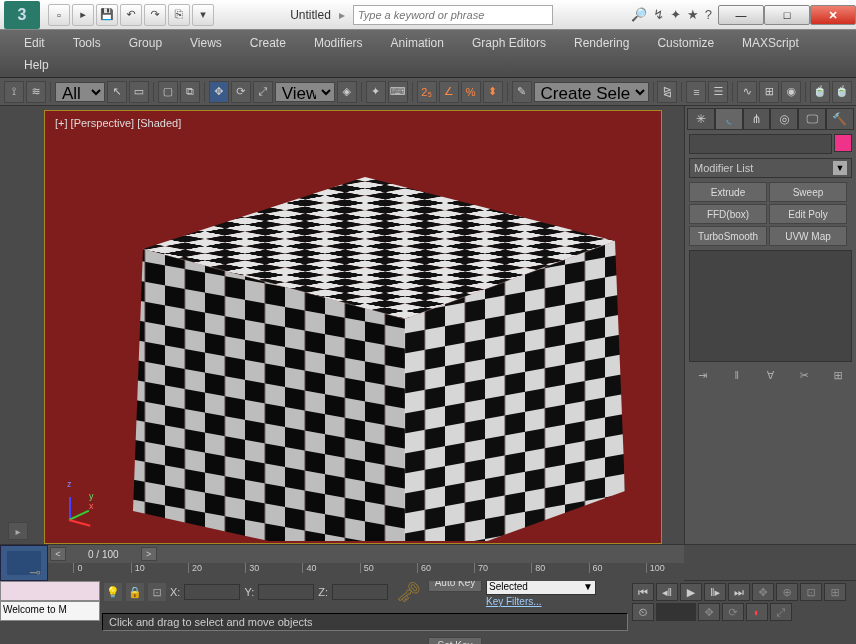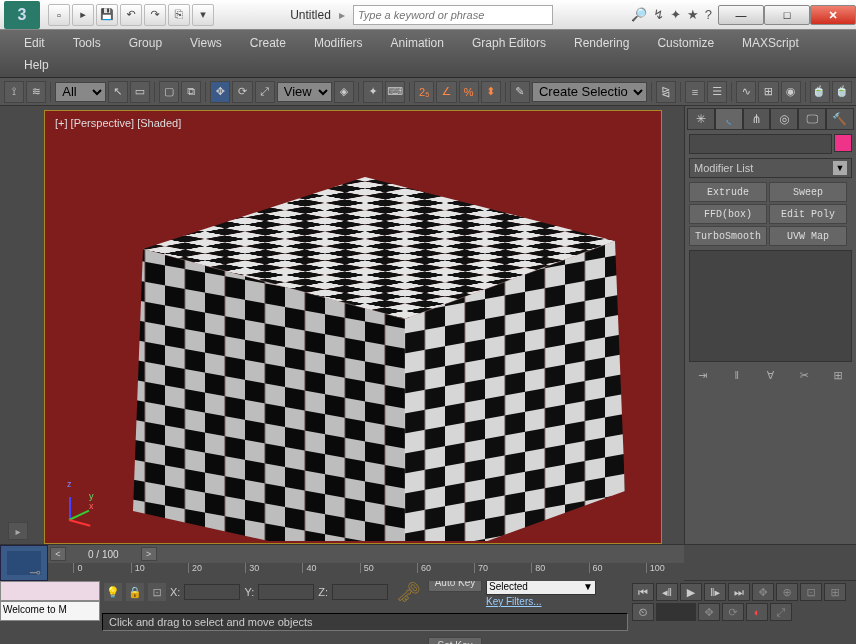--- a/index.html
+++ b/index.html
@@ -19,21 +19,21 @@
 .win-btn.close { background:linear-gradient(#f08070,#d03020); color:#fff; font-weight:bold; }
 
 
 .menubar { height:48px; background:linear-gradient(#6a6a6a,#4a4a4a); display:flex; flex-wrap:wrap; align-items:center; padding:2px 10px; color:#ddd; font-size:12px; border-bottom:1px solid #2a2a2a; }
 .menu-item { padding:3px 14px; cursor:pointer; }
 
 
 .toolbar { height:28px; background:#555; display:flex; align-items:center; gap:2px; padding:0 4px; border-bottom:1px solid #333; }
 .tb-btn { width:22px; height:22px; background:#5a5a5a; border:1px solid #444; display:flex; align-items:center; justify-content:center; font-size:11px; color:#ccc; cursor:pointer; }
 .tb-sep { width:1px; height:20px; background:#444; margin:0 2px; }
-.tb-combo { height:20px; background:#888; color:#000; border:1px solid #444; font-size:13px; padding:0 2px; }
+.tb-combo { height:20px; background:#888; color:#000; border:1px solid #444; font-size:17px; padding:0 2px; }
 .tb-combo.small { width:55px; }
 .tb-combo.med { width:60px; }
 .tb-combo.wide { width:115px; }
 
 
 .main { display:flex; height:438px; }
 .viewport-wrap { flex:1; background:#4a4a4a; position:relative; padding:2px 4px; }
 .viewport { position:relative; margin-left:40px; margin-top:2px; width:618px; height:434px; background:#7f1d1d; border:1px solid #aa8822; }
 .vp-label { position:absolute; top:6px; left:10px; color:#ddd; font-size:11px; font-family:sans-serif; }
 .axis { position:absolute; bottom:14px; left:14px; width:40px; height:40px; }
@@ -51,21 +51,21 @@
 .cmd-panel { width:172px; background:#555; border-left:1px solid #333; padding:2px; }
 .cmd-tabs { display:flex; height:22px; background:#444; }
 .cmd-tab { flex:1; border:1px solid #333; display:flex; align-items:center; justify-content:center; font-size:12px; cursor:pointer; background:#555; color:#ccc; }
 .cmd-tab.active { background:#666; }
 .name-field { height:20px; margin:4px 2px; display:flex; }
 .name-input { flex:1; background:#4a4a4a; border:1px solid #333; }
 .color-sw { width:18px; height:18px; background:#ee3388; border:1px solid #333; margin-left:2px; }
 .mod-combo { margin:2px; height:20px; background:#555; border:1px solid #333; color:#ccc; font-size:11px; display:flex; align-items:center; justify-content:space-between; padding:0 4px; }
 .mod-combo .arrow { width:14px; height:14px; background:#aaa; color:#000; display:flex; align-items:center; justify-content:center; font-size:9px; }
 .mod-btns { display:flex; flex-wrap:wrap; gap:2px; margin:4px 2px; }
-.mod-btn { width:78px; height:20px; background:#666; border:1px solid #444; color:#ddd; font-size:10px; display:flex; align-items:center; justify-content:center; cursor:pointer;font-family:Liberation Mono, monospace; }
+.mod-btn { width:78px; height:20px; background:#666; border:1px solid #444; color:#ddd; font-size:10px; display:flex; align-items:center; justify-content:center; cursor:pointer; }
 .mod-stack { margin:4px 2px; height:112px; background:#444; border:1px solid #333; }
 .mod-tools { display:flex; gap:6px; margin:4px 2px; justify-content:space-around; }
 .mod-tool { width:18px; height:18px; background:#555; color:#aaa; font-size:11px; display:flex; align-items:center; justify-content:center; cursor:pointer; }
 
 
 .timeline-row { height:36px; background:#444; display:flex; border-top:1px solid #333; }
 .tl-slider-box { width:48px; height:36px; background:#3a5a88; border:1px solid #224; display:flex; align-items:center; justify-content:center; }
 .tl-inner-slider { width:34px; height:24px; background:#2a4a78; }
 .tl-track { flex:1; position:relative; }
 .tl-scrub { height:18px; display:flex; align-items:center; background:#555; }

